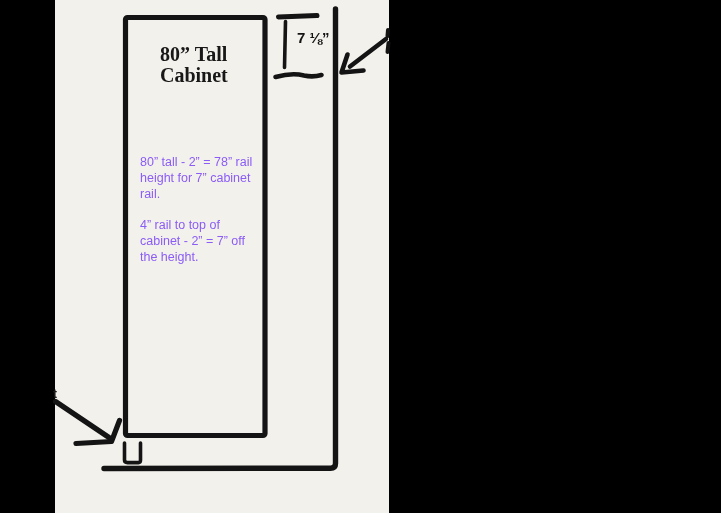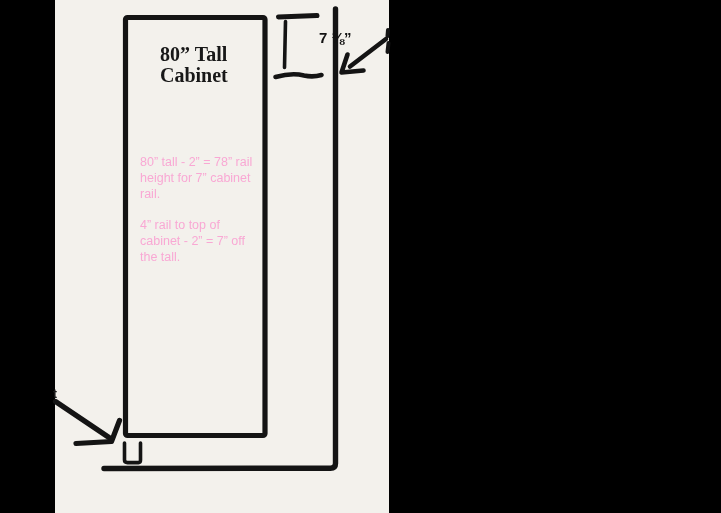--- a/index.html
+++ b/index.html
@@ -41,33 +41,32 @@
     color: #181818;
     white-space: nowrap;
     font-family: Liberation Serif, serif;
   }
   .cabinet-notes {
     position: absolute;
     left: 140px;
     top: 154px;
     font-size: 12.5px;
     line-height: 16px;
-    color: #f9a8d4;
+    color: #8b5cf6;
   }
   .note-para { margin: 0 0 15px 0; }
   .note-line { white-space: nowrap; }
   .dim-label {
     position: absolute;
     left: 297px;
     top: 29px;
     font-size: 15px;
     font-weight: bold;
     color: #131313;
     white-space: nowrap;
-    margin-left: 22px;
   }
   .cutoff-text {
     position: absolute;
     left: 53px;
     top: 387px;
     font-size: 12px;
     font-weight: bold;
     color: #1a1a1a;
   }
 </style>
@@ -117,21 +116,21 @@
 
   <div class="cabinet-notes">
     <div class="note-para">
       <div class="note-line">80” tall - 2” = 78” rail</div>
       <div class="note-line">height for 7” cabinet</div>
       <div class="note-line">rail.</div>
     </div>
     <div class="note-para">
       <div class="note-line">4” rail to top of</div>
       <div class="note-line">cabinet - 2” = 7” off</div>
-      <div class="note-line">the tall.</div>
+      <div class="note-line">the height.</div>
     </div>
   </div>
 
   <div class="dim-label">7 ⅛”</div>
 
   <div class="cutoff-text">t</div>
 
 </div>
 
 </body></html>

